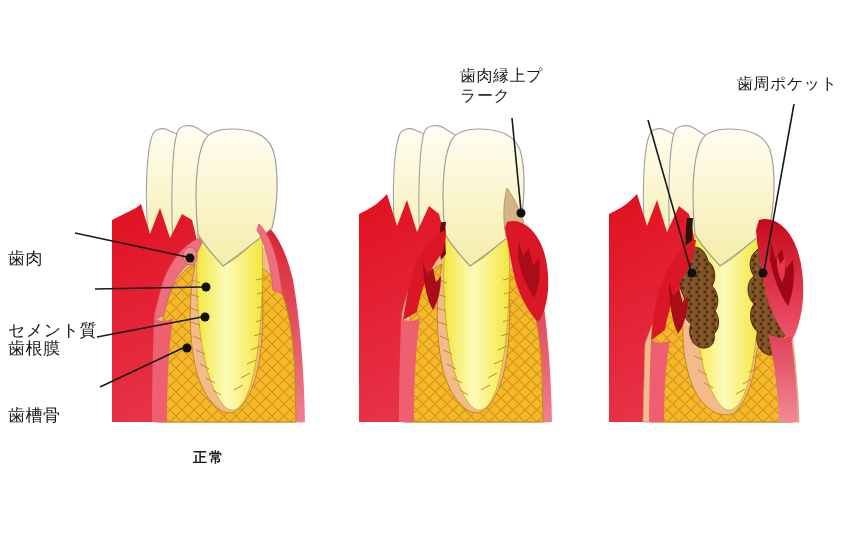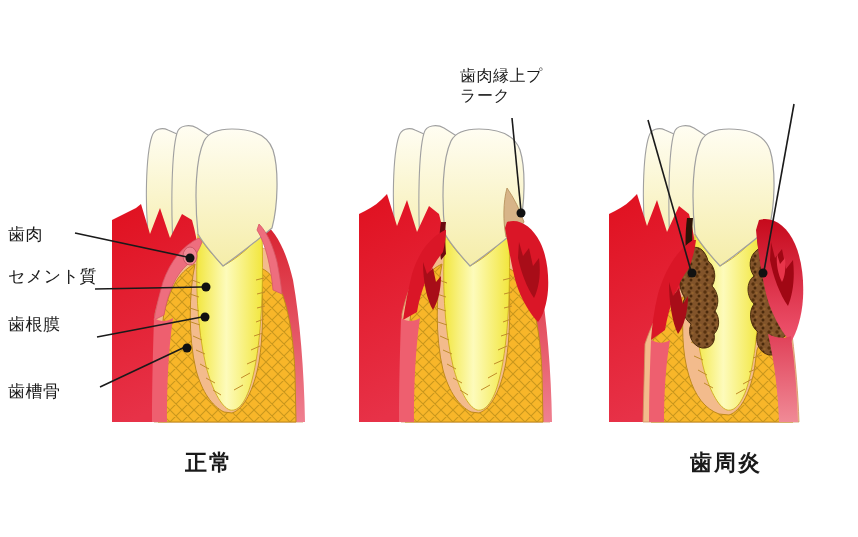--- a/index.html
+++ b/index.html
@@ -2,23 +2,23 @@
 <html><head>
 <meta charset="utf-8">
 <style>
   html,body{margin:0;padding:0;background:#fff;}
   .canvas{position:relative;width:858px;height:537px;background:#ffffff;overflow:hidden;
           font-family:"DejaVu Sans","Liberation Sans",sans-serif;color:#1a1a1a;}
   .panel{position:absolute;width:210px;height:310px;top:122px;}
   .p1{left:110px;} .p2{left:357px;} .p3{left:607px;}
   .overlay{position:absolute;left:0;top:0;width:858px;height:537px;pointer-events:none;}
   .lbl{position:absolute;font-size:17px;line-height:1.25;letter-spacing:.5px;font-weight:500;}
-  .anat{left:8px;}
+  .anat{left:8px;margin-top:24px;}
   .ann{font-size:16px;word-break:break-all;}
-  .stage{font-size:22px;font-weight:600;text-align:center;letter-spacing:2px;}
+  .stage{font-size:14px;font-weight:600;text-align:center;letter-spacing:2px;}
 </style>
 </head>
 <body>
 
 <div class="canvas">
 
   <svg width="0" height="0" style="position:absolute" aria-hidden="true">
     <defs>
       <linearGradient id="gRed" x1="0" y1="0" x2="0.2" y2="1">
         <stop offset="0" stop-color="#e0101f"></stop>
@@ -133,22 +133,22 @@
       <circle cx="206" cy="287" r="4.5"></circle>
       <circle cx="205" cy="317" r="4.5"></circle>
       <circle cx="187" cy="348" r="4.5"></circle>
       <circle cx="521" cy="213" r="4.5"></circle>
       <circle cx="692" cy="273" r="4.5"></circle>
       <circle cx="763" cy="273" r="4.5"></circle>
     </g>
   </svg>
 
   <div class="lbl anat" style="top:224px">歯肉</div>
-  <div class="lbl anat" style="top:266px">セメント質</div>
+  <div class="lbl anat" style="top:296px">セメント質</div>
   <div class="lbl anat" style="top:314px">歯根膜</div>
   <div class="lbl anat" style="top:381px">歯槽骨</div>
 
   <div class="lbl ann" style="left:460px;top:66px;width:90px">歯肉縁上プラーク</div>
+  <div class="lbl ann" style="left:737px;top:74px;width:112px">歯周ポケット</div>
 
   <div class="lbl stage" style="left:172px;top:449px;width:74px">正常</div>
-  <div class="lbl stage" style="left:677px;top:449px;width:98px">歯周炎</div>
 
 </div>
 
 </body></html>

